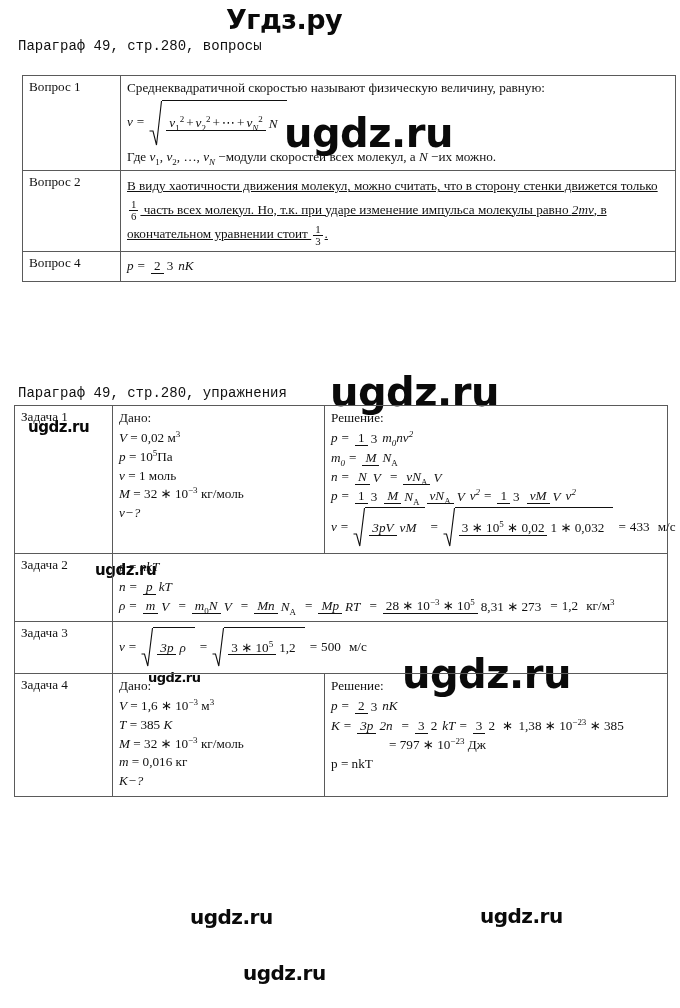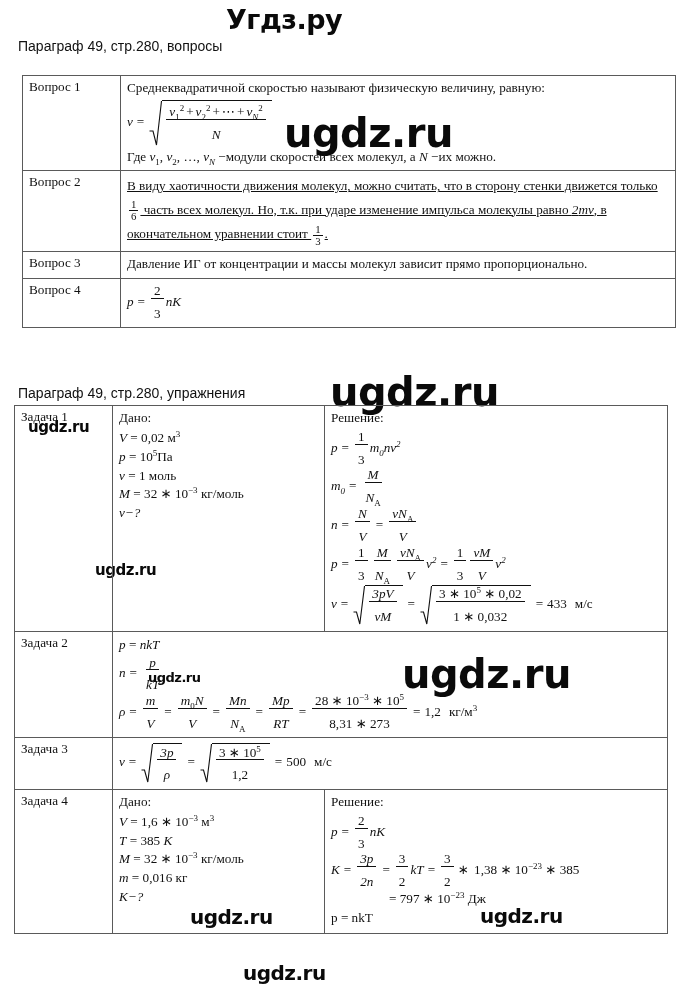--- a/index.html
+++ b/index.html
@@ -31,21 +31,21 @@
   .wm-e{left:480px;top:904px;font-size:20px;}
   .wm-f{left:190px;top:905px;font-size:20px;}
   .wm-g{left:28px;top:418px;font-size:15px;}
   .wm-h{left:95px;top:561px;font-size:15px;}
   .wm-i{left:148px;top:670px;font-size:13px;}
 
   
   .heading{
     position:absolute;
     font-size:14px;
-    font-family:Liberation Sans, sans-serif;
+    font-family:Liberation Mono, monospace;
     white-space:nowrap;
   }
   .h1{left:18px;top:38px;}
   .h2{left:18px;top:385px;}
 
   
   table.doc{
     position:absolute;
     border-collapse:collapse;
     table-layout:fixed;
@@ -67,22 +67,22 @@
   .it{font-style:italic;}
   .up{font-style:normal;}
   .mline{display:block;margin:2px 0 2px 0;white-space:nowrap;}
   .eqrow{display:inline-flex;align-items:center;white-space:nowrap;vertical-align:middle;}
   .op{padding:0 4px;}
   .opn{padding:0 2px;}
   sup{font-size:0.68em;vertical-align:super;line-height:0;}
   sub{font-size:0.68em;vertical-align:sub;line-height:0;}
 
   .frac{
-    display:inline-flex;flex-direction:column;align-items:center;
-    vertical-align:middle;margin:0 2px;line-height:1.05;gap:8px;
+    display:inline-flex;align-items:center;
+    vertical-align:middle;margin:0 2px;line-height:1.05;
   }
   .frac .num{padding:0 3px;border-bottom:1px solid #111;}
   .frac .den{padding:0 3px;}
 
   .rad{display:inline-flex;align-items:stretch;vertical-align:middle;margin:0 1px;}
   .rad .sign{
     display:flex;align-items:flex-end;
     font-size:1em;
   }
   .rad .sign svg{display:block;}
@@ -156,26 +156,20 @@
           <span class="txt mth" style="line-height:1.75;text-decoration:underline;"><span>В виду хаотичности движения молекул, можно считать, что в сторону стенки движется только </span><span class="inlinefrac">
                 <span class="num">1</span>
                 <span class="den">6</span>
               </span><span> часть всех молекул. Но, т.к. при ударе изменение импульса молекулы равно </span><span class="it">2<span class="it">mv</span></span><span>, в окончательном уравнении стоит </span><span class="inlinefrac">
                 <span class="num">1</span>
                 <span class="den">3</span>
               </span><span>.</span></span>
         </td>
       </tr>
 
-      <tr>
-        <td class="c-label">Вопрос 3</td>
-        <td>
-          <span class="txt">Давление ИГ от концентрации и массы молекул зависит прямо пропорционально.</span>
-        </td>
-      </tr>
 
       <tr>
         <td class="c-label">Вопрос 4</td>
         <td>
           <span class="mline mth">
             <span class="eqrow">
               <span class="it">p</span>
               <span class="op">=</span>
               <span class="frac">
                 <span class="num">2</span>

